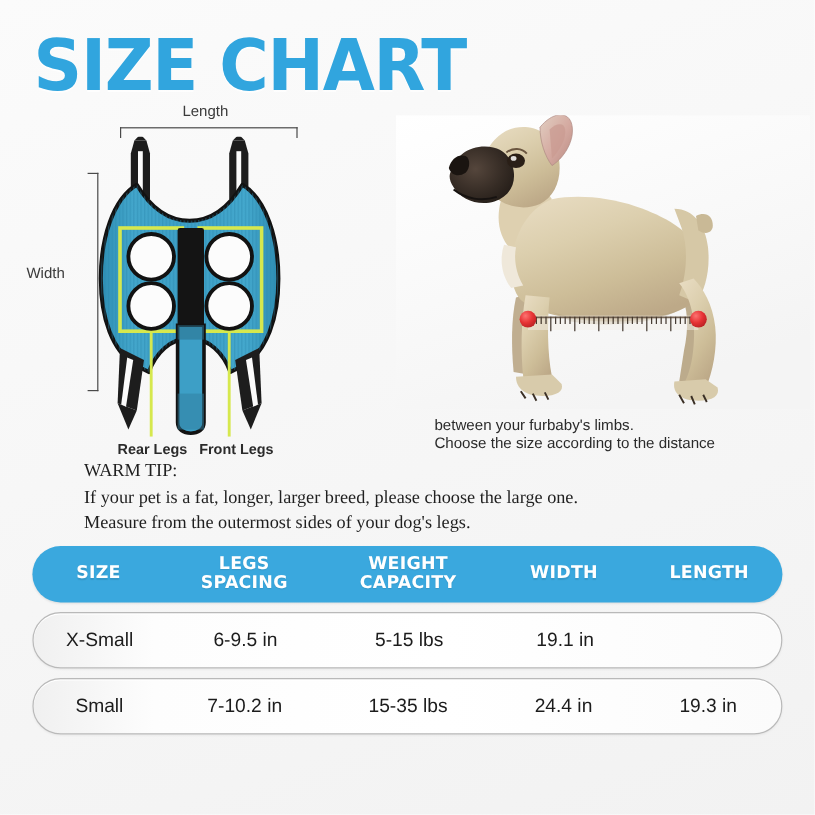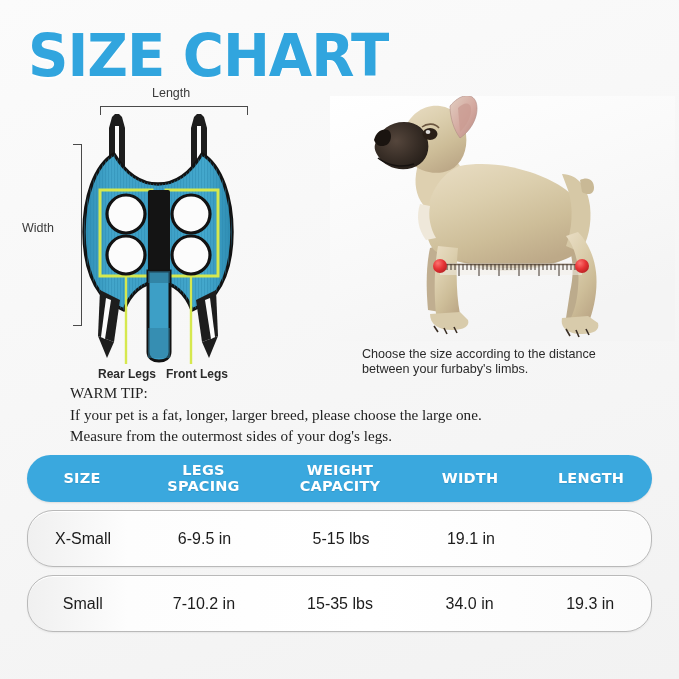--- a/index.html
+++ b/index.html
@@ -92,21 +92,21 @@
     font-family: "DejaVu Sans", sans-serif;
     font-weight: 700;
     font-size: 14.5px;
     line-height: 1.08;
     text-align: center;
     letter-spacing: .2px;
     text-shadow: 0 1px 1px rgba(0,0,0,.10);
   }
 
   .tbody {
-    height: 57px;
+    height: 47px;
     margin-top: 8px;
     background: linear-gradient(90deg,#f0f0f0 0%,#fdfdfd 16%,#ffffff 55%,#fbfbfb 100%);
     border: 1px solid #b9b9b9;
     border-radius: 26px;
     box-shadow: 0 1px 2px rgba(0,0,0,.06), inset 0 1px 0 #fff;
   }
   .tbody .cell {
     font-size: 16px;
     color: #1c1c1c;
     text-align: center;
@@ -349,22 +349,22 @@
           <line x1="241" y1="168" x2="241" y2="174"></line>
             <line x1="245" y1="168" x2="245" y2="174"></line>
           <line x1="249" y1="168" x2="249" y2="174"></line>
         </g>
         <circle cx="110" cy="170" r="7" fill="url(#redDot)"></circle>
         <circle cx="252" cy="170" r="7" fill="url(#redDot)"></circle>
       </g>
     </svg>
 
     <div id="dog-caption">
+      <div>between your furbaby's limbs.</div>
       <div>Choose the size according to the distance</div>
-      <div>between your furbaby's limbs.</div>
     </div>
   </div>
 
   <div id="warmtip">
     <div>WARM TIP:</div>
     <div>If your pet is a fat, longer, larger breed, please choose the large one.</div>
     <div>Measure from the outermost sides of your dog's legs.</div>
   </div>
 
   <div id="table">
@@ -396,19 +396,19 @@
       <div class="cell c0">X-Small</div>
       <div class="cell c1">6-9.5 in</div>
       <div class="cell c2">5-15 lbs</div>
       <div class="cell c3">19.1 in</div>
     </div>
 
     <div class="trow tbody">
       <div class="cell c0">Small</div>
       <div class="cell c1">7-10.2 in</div>
       <div class="cell c2">15-35 lbs</div>
-      <div class="cell c3">34.0 in</div>
+      <div class="cell c3">24.4 in</div>
       <div class="cell c4">19.3 in</div>
     </div>
 
 
   </div>
 </div>
 
 </body></html>

